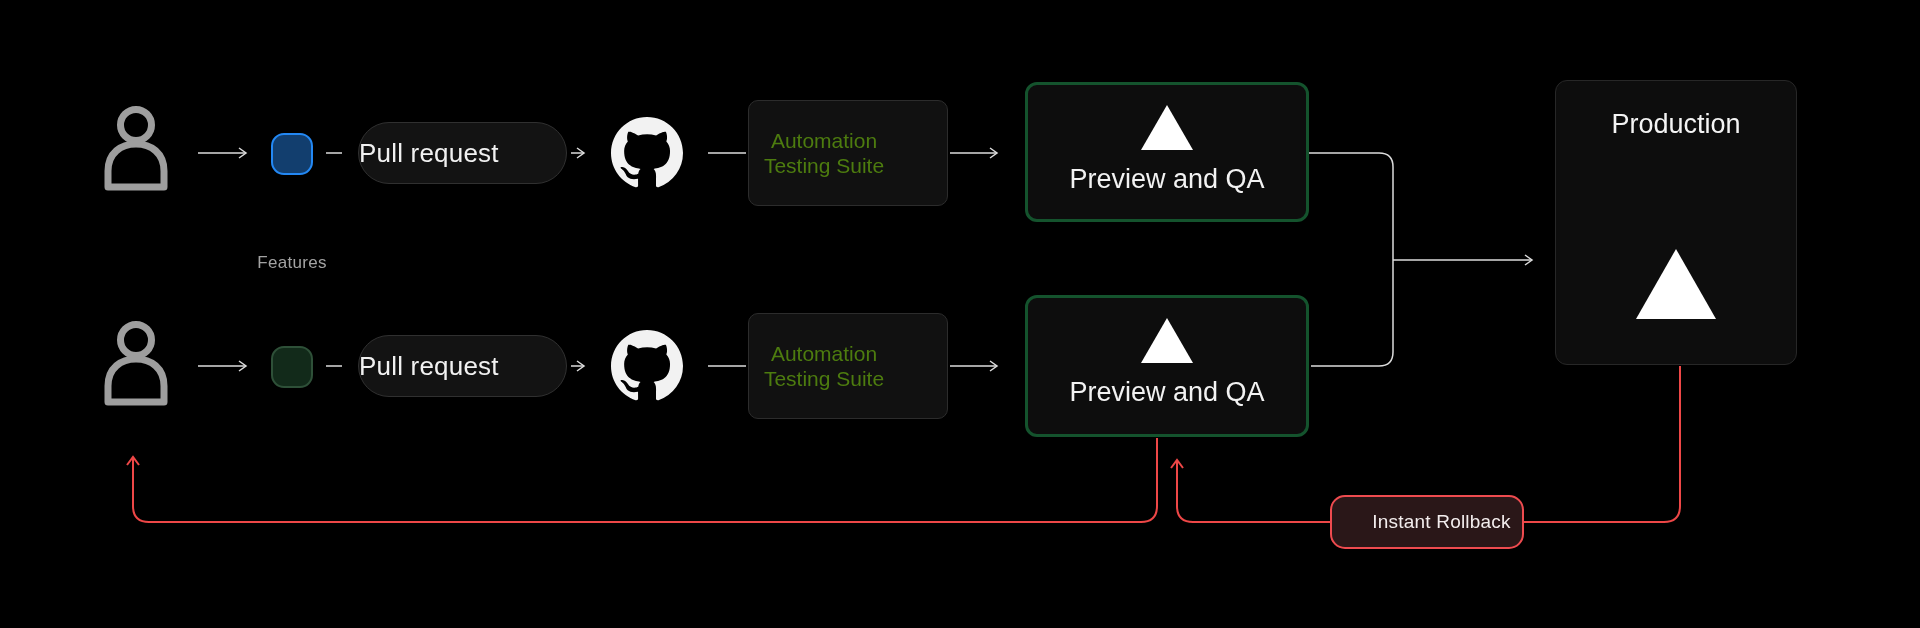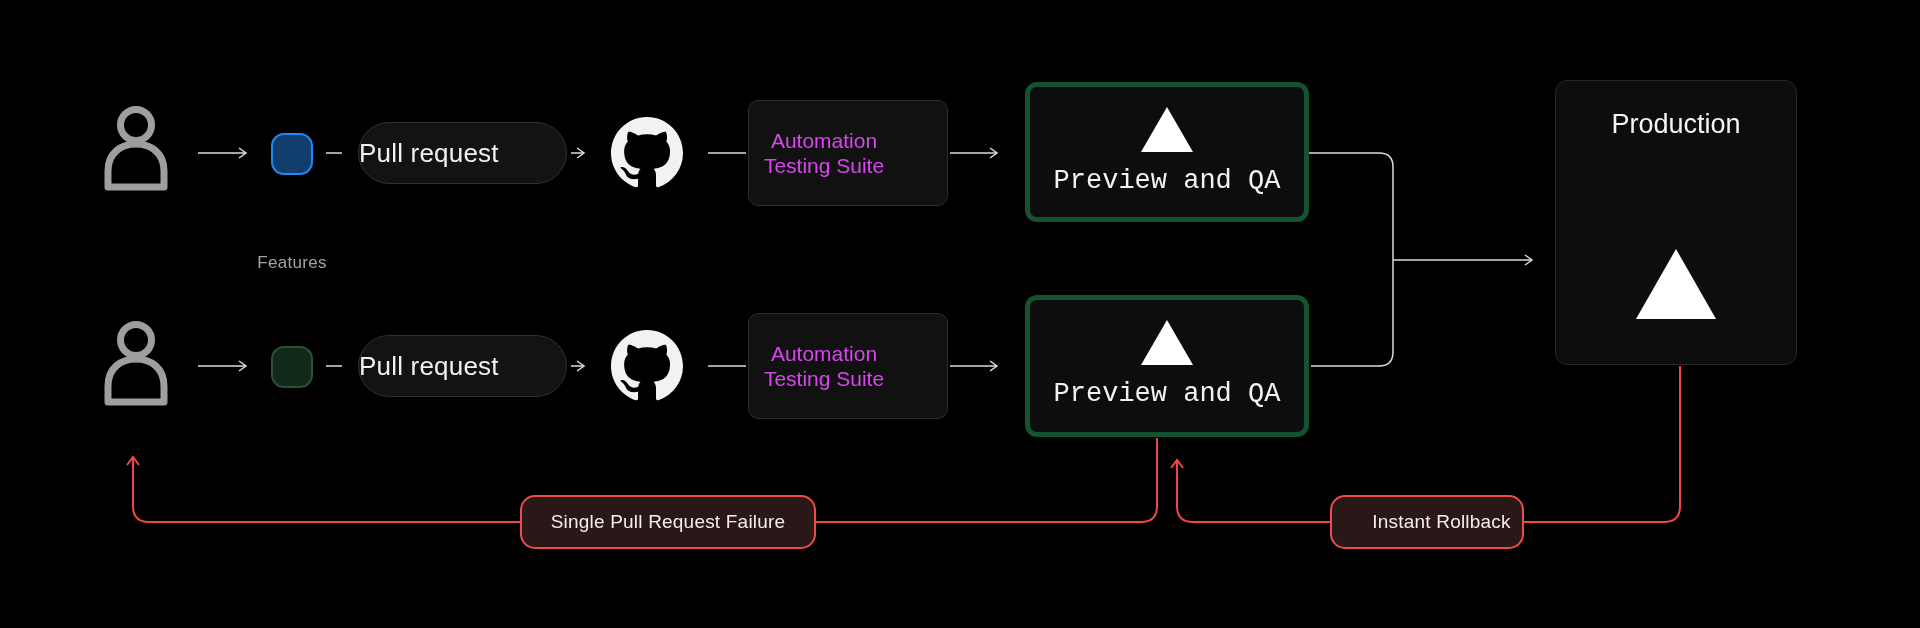--- a/index.html
+++ b/index.html
@@ -15,27 +15,27 @@
     border-radius:12px;display:flex;align-items:center;justify-content:flex-start;
     box-sizing:border-box;
   }
   .pill{
     left:358px;width:209px;height:62px;border-radius:31px;background:#131313;border:1px solid #303030;
     font-size:26px;letter-spacing:.2px;color:#f1f1f1;
   }
   .pill.r1{top:122px;} .pill.r2{top:335px;}
   .ats{
     left:748px;width:200px;height:106px;border-radius:10px;background:#111;border:1px solid #2c2c2c;
-    font-size:21px;line-height:1.2;text-align:center;color:#d946ef;
+    font-size:21px;line-height:1.2;text-align:center;color:#4d7c0f;
   }
   .ats.r1{top:100px;} .ats.r2{top:313px;}
   .ats span{display:block;width:150px;}
   .preview{
-    left:1025px;width:284px;height:140px;border-radius:12px;background:#0d0d0d;border:5px solid #14532d;
-    flex-direction:column;justify-content:flex-start;padding-top:17px;font-family:Liberation Mono, monospace;
+    left:1025px;width:284px;height:140px;border-radius:12px;background:#0d0d0d;border:3px solid #14532d;
+    flex-direction:column;justify-content:flex-start;padding-top:17px;
   }
   .preview.r1{top:82px;} .preview.r2{top:295px;height:142px;}
   .preview .label{font-size:27px;margin-top:14px;color:#f2f2f2;}
   .production{
     left:1555px;top:80px;width:242px;height:285px;border-radius:12px;background:#0d0d0d;border:1px solid #272727;
     flex-direction:column;justify-content:flex-start;padding-top:28px;gap:48px;
   }
   .production .label{font-size:27px;color:#f4f4f4;}
   .tri{width:0;height:0;border-style:solid;border-color:transparent;}
   .tri.small{border-left-width:26px;border-right-width:26px;border-bottom:45px solid #fff;}
@@ -145,20 +145,17 @@
   <div class="node preview r2">
     <div class="tri small"></div>
     <div class="label">Preview and QA</div>
   </div>
 
   <div class="node production">
     <div class="label">Production</div>
     <div class="tri big"></div>
   </div>
 
-  <div class="note a">
-    <span>Single Pull Request Failure</span>
-  </div>
   <div class="note b">
     <span>Instant Rollback</span>
   </div>
 
 </div>
 
 </body></html>

